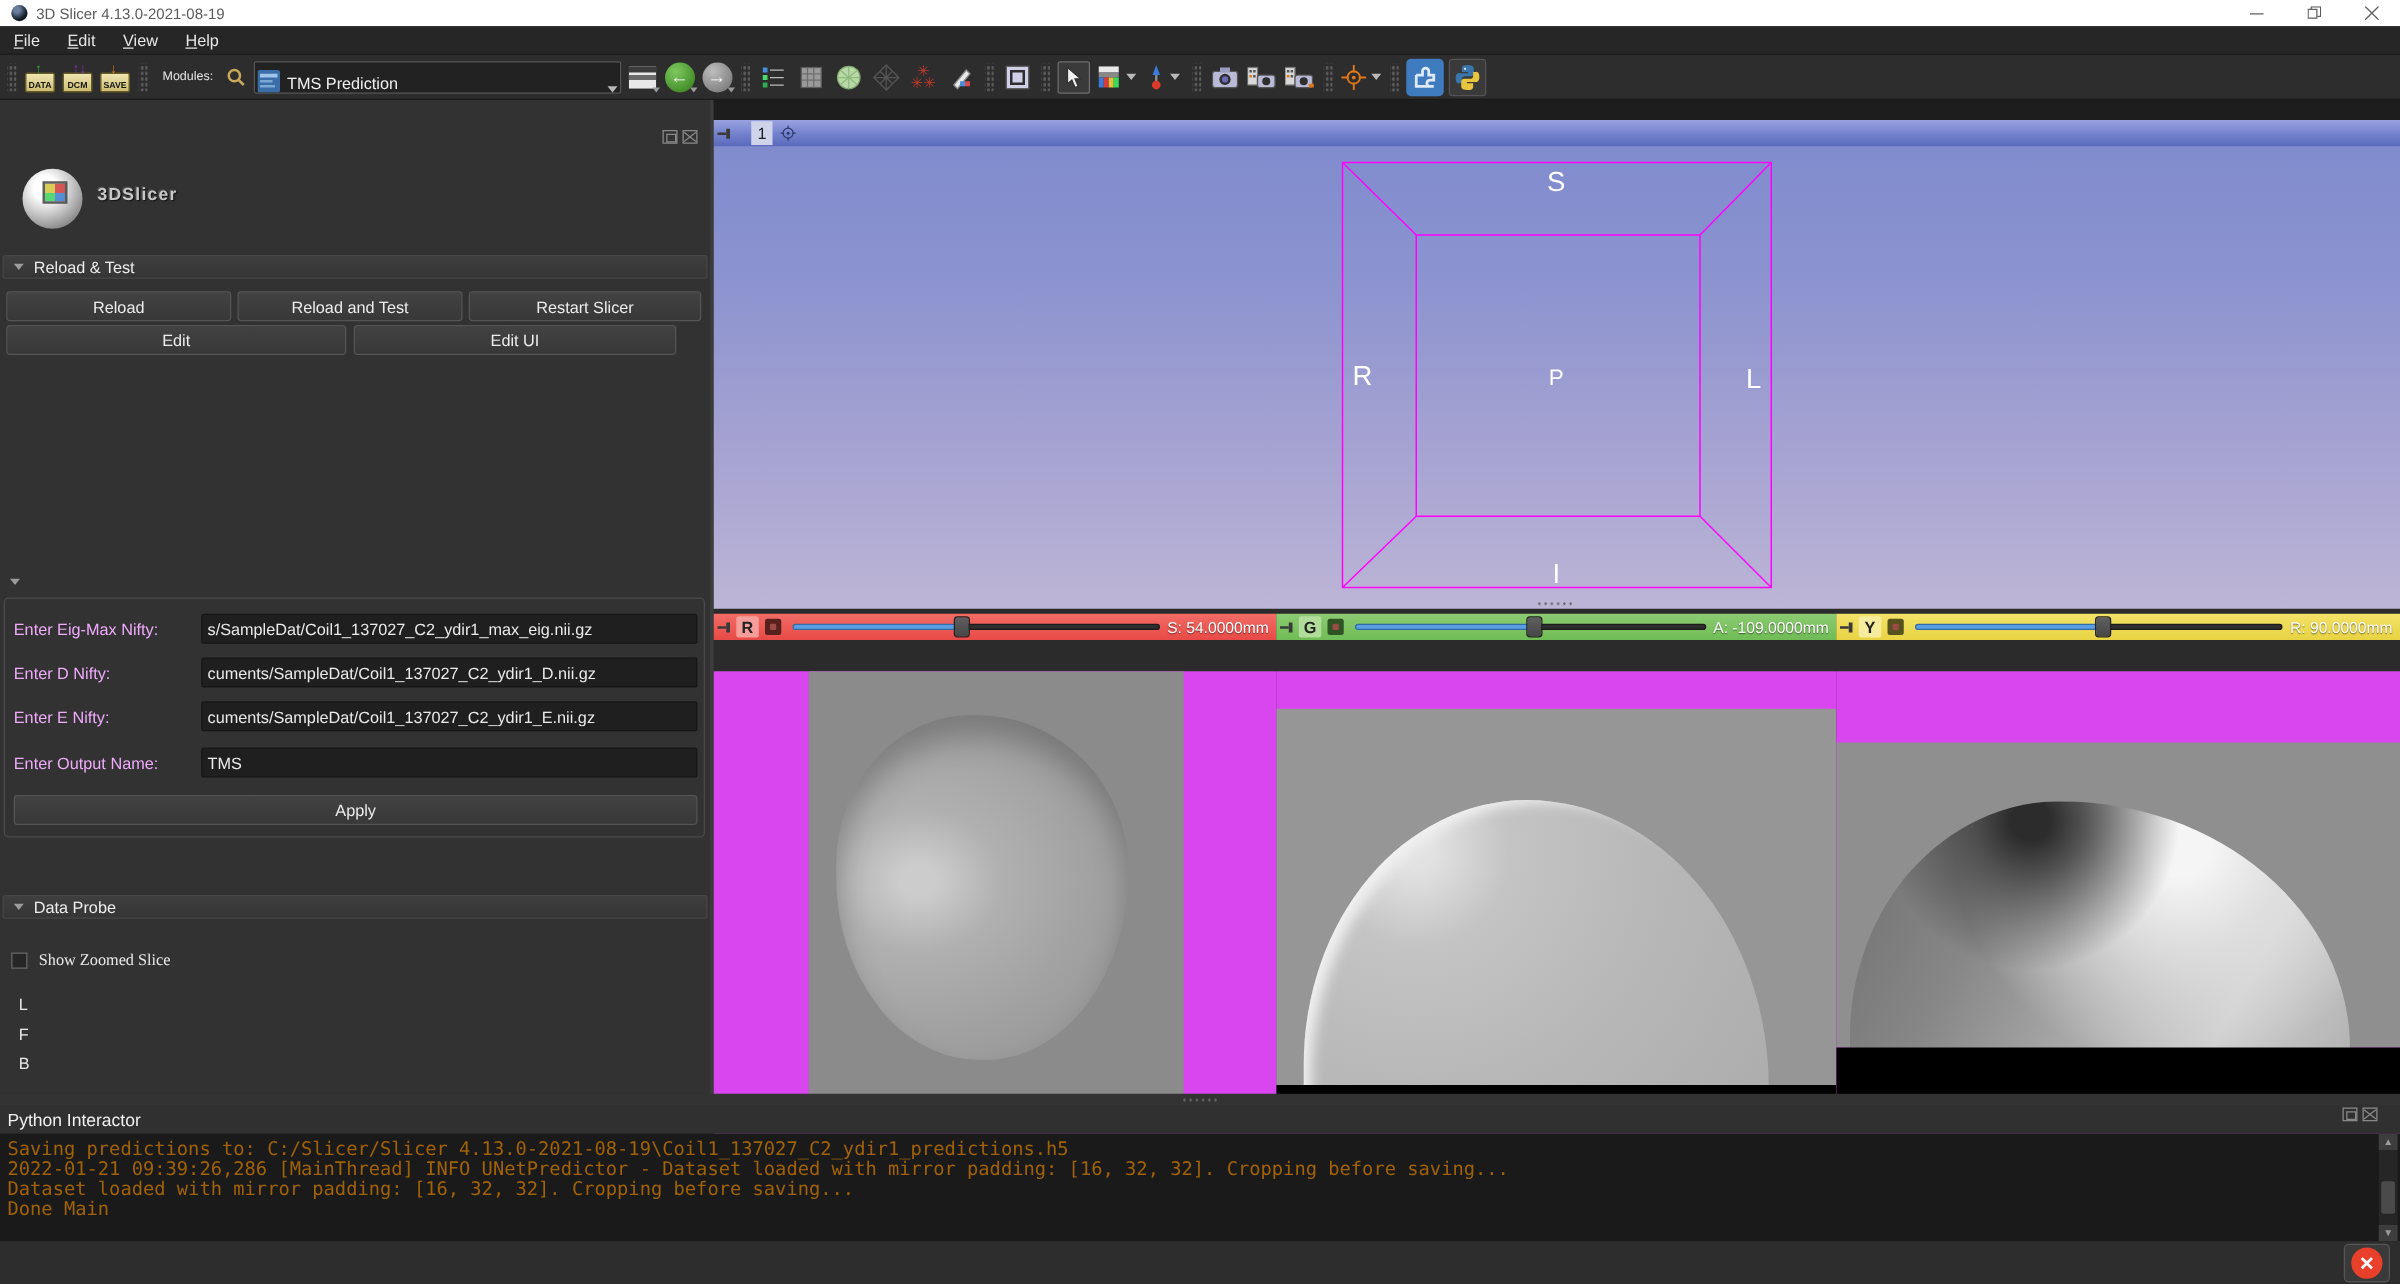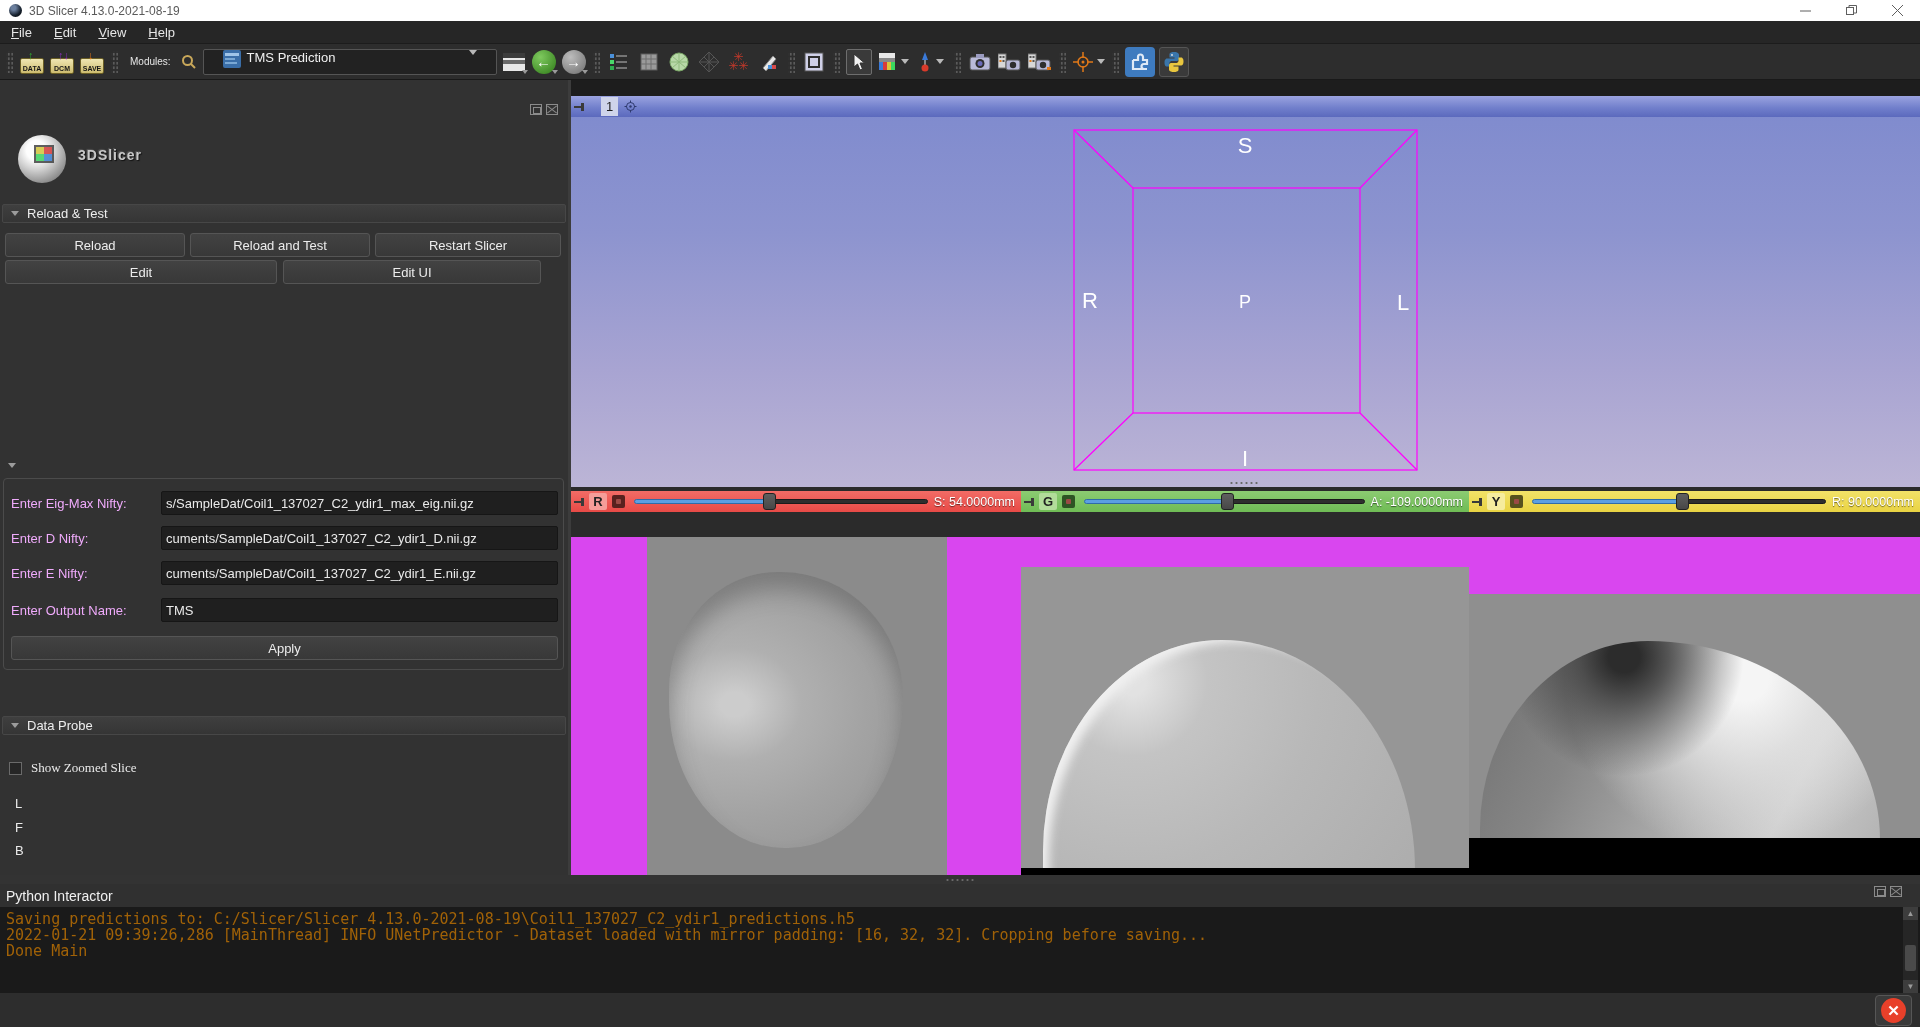--- a/index.html
+++ b/index.html
@@ -31,21 +31,21 @@
           background-image:radial-gradient(#5b5b5b 1px, transparent 1.3px);
           background-size:3.5px 4.5px; background-position:1px 1px; }
   .tb-icon { width:26px; height:26px; display:flex; align-items:center; justify-content:center; position:relative; }
   .folder { width:24px; height:16px; background:linear-gradient(#efe6b2,#cdbc6f); border:1px solid #6b5f25;
             border-radius:2px; position:relative; margin-top:8px; }
   .folder .ftxt { position:absolute; left:0; right:0; bottom:1px; text-align:center;
                   font-size:7px; font-weight:bold; color:#161616; letter-spacing:0; }
   .f-arrow { position:absolute; top:-1px; left:7px; font-size:11px; font-weight:bold; line-height:10px; }
   .modules-label { color:#e6e6e6; font-size:10px; margin:0 4px 0 6px; }
   .module-combo { width:294px; height:26px; background:#222222; border:1px solid #555;
-                  border-radius:2px; display:flex; align-items:flex-start; gap:6px; padding:0 19px; }
+                  border-radius:2px; display:flex; align-items:flex-end; gap:6px; padding:0 2px; }
   .module-combo .mname { color:#f0f0f0; font-size:13px; flex:1; }
   .caret { width:0; height:0; border-left:4px solid transparent; border-right:4px solid transparent;
            border-top:5px solid #b9b9b9; }
   .mini-caret { width:0; height:0; border-left:3px solid transparent; border-right:3px solid transparent;
                 border-top:4px solid #9a9a9a; position:absolute; right:-1px; bottom:1px; }
   .round-arrow { width:24px; height:24px; border-radius:50%; display:flex; align-items:center;
                  justify-content:center; color:#fff; font-size:15px; font-weight:bold; }
   .tool-selected { border:1px solid #6e6e6e; background:#3a3a3a; border-radius:2px; }
 
   
@@ -531,20 +531,21 @@
   <div class="abs py-header">
     <span class="py-title">Python Interactor</span>
     <div class="py-corner">
       <div class="corner-ic undock"></div>
       <div class="corner-ic close"></div>
     </div>
   </div>
   <div class="abs py-console">
     <div class="py-line">Saving predictions to: C:/Slicer/Slicer 4.13.0-2021-08-19\Coil1_137027_C2_ydir1_predictions.h5</div>
     <div class="py-line">2022-01-21 09:39:26,286 [MainThread] INFO UNetPredictor - Dataset loaded with mirror padding: [16, 32, 32]. Cropping before saving...</div>
+    <div class="py-line">Dataset loaded with mirror padding: [16, 32, 32]. Cropping before saving...</div>
     <div class="py-line">Done Main</div>
   </div>
   <div class="abs scrollbar">
     <div class="sb-btn" style="position:absolute; top:0;">▲</div>
     <div class="sb-thumb"></div>
     <div class="sb-btn" style="position:absolute; bottom:0;">▼</div>
   </div>
 
   <div class="abs statusbar">
     <div class="err-btn">

